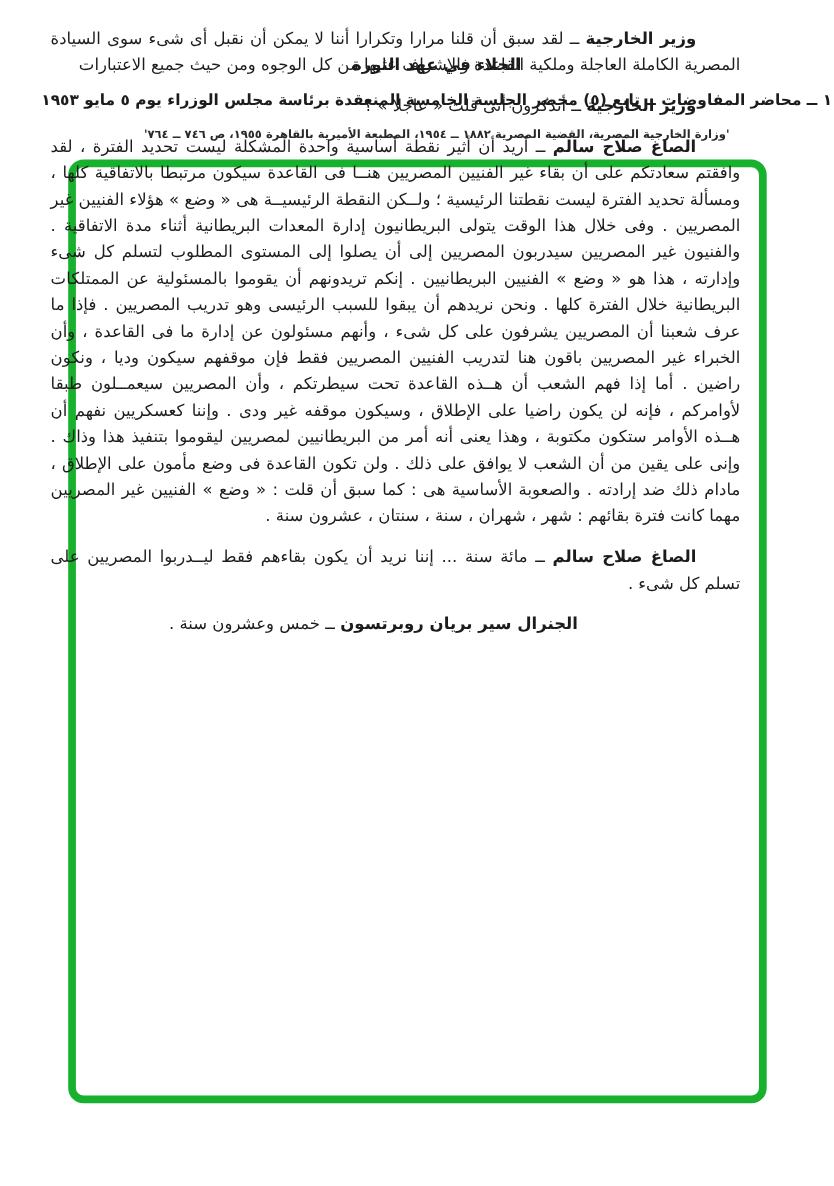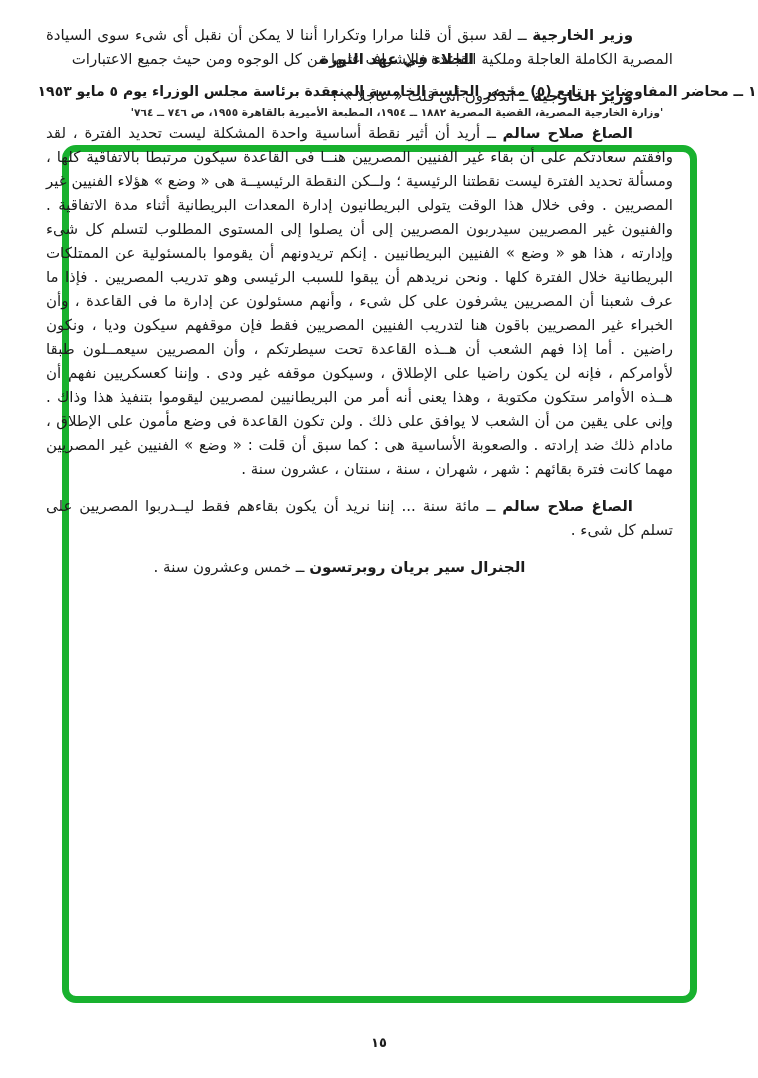--- a/index.html
+++ b/index.html
@@ -29,21 +29,21 @@
     font-size: 15px;
     font-weight: bold;
     letter-spacing: 0.3px;
   }
   .section-heading {
     margin-top: 15px;
     font-size: 14px;
     font-weight: bold;
   }
   .source-citation {
-    margin-top: 7px;
+    margin-top: 17px;
     font-size: 10.5px;
     font-weight: bold;
     color: #2a2a2a;
   }
   .green-frame {
     position: absolute;
     left: 62px;
     top: 145px;
     width: 635px;
     height: 858px;
@@ -102,15 +102,14 @@
     <p><span class="speaker">وزير الخارجية</span> <span>ــ أتذكرون أنى قلت « عاجلا » ؟</span></p>
 
 
     <p><span class="speaker">الصاغ صلاح سالم</span> <span>ــ أريد أن أثير نقطة أساسية واحدة المشكلة ليست تحديد الفترة ، لقد وافقتم سعادتكم على أن بقاء غير الفنيين المصريين هنــا فى القاعدة سيكون مرتبطا بالاتفاقية كلها ، ومسألة تحديد الفترة ليست نقطتنا الرئيسية ؛ ولــكن النقطة الرئيسيــة هى « وضع » هؤلاء الفنيين غير المصريين . وفى خلال هذا الوقت يتولى البريطانيون إدارة المعدات البريطانية أثناء مدة الاتفاقية . والفنيون غير المصريين سيدربون المصريين إلى أن يصلوا إلى المستوى المطلوب لتسلم كل شىء وإدارته ، هذا هو « وضع » الفنيين البريطانيين . إنكم تريدونهم أن يقوموا بالمسئولية عن الممتلكات البريطانية خلال الفترة كلها . ونحن نريدهم أن يبقوا للسبب الرئيسى وهو تدريب المصريين . فإذا ما عرف شعبنا أن المصريين يشرفون على كل شىء ، وأنهم مسئولون عن إدارة ما فى القاعدة ، وأن الخبراء غير المصريين باقون هنا لتدريب الفنيين المصريين فقط فإن موقفهم سيكون وديا ، ونكون راضين . أما إذا فهم الشعب أن هــذه القاعدة تحت سيطرتكم ، وأن المصريين سيعمــلون طبقا لأوامركم ، فإنه لن يكون راضيا على الإطلاق ، وسيكون موقفه غير ودى . وإننا كعسكريين نفهم أن هــذه الأوامر ستكون مكتوبة ، وهذا يعنى أنه أمر من البريطانيين لمصريين ليقوموا بتنفيذ هذا وذاك . وإنى على يقين من أن الشعب لا يوافق على ذلك . ولن تكون القاعدة فى وضع مأمون على الإطلاق ، مادام ذلك ضد إرادته . والصعوبة الأساسية هى : كما سبق أن قلت : « وضع » الفنيين غير المصريين مهما كانت فترة بقائهم : شهر ، شهران ، سنة ، سنتان ، عشرون سنة .</span></p>
 
     <p><span class="speaker">الصاغ صلاح سالم</span> <span>ــ مائة سنة ... إننا نريد أن يكون بقاءهم فقط ليــدربوا المصريين على تسلم كل شىء .</span></p>
 
     <p><span class="speaker">الجنرال سير بريان روبرتسون</span> <span>ــ خمس وعشرون سنة .</span></p>
   </div>
 
-  <div class="page-number">١٥</div>
 
 </div>
 
 </body></html>

